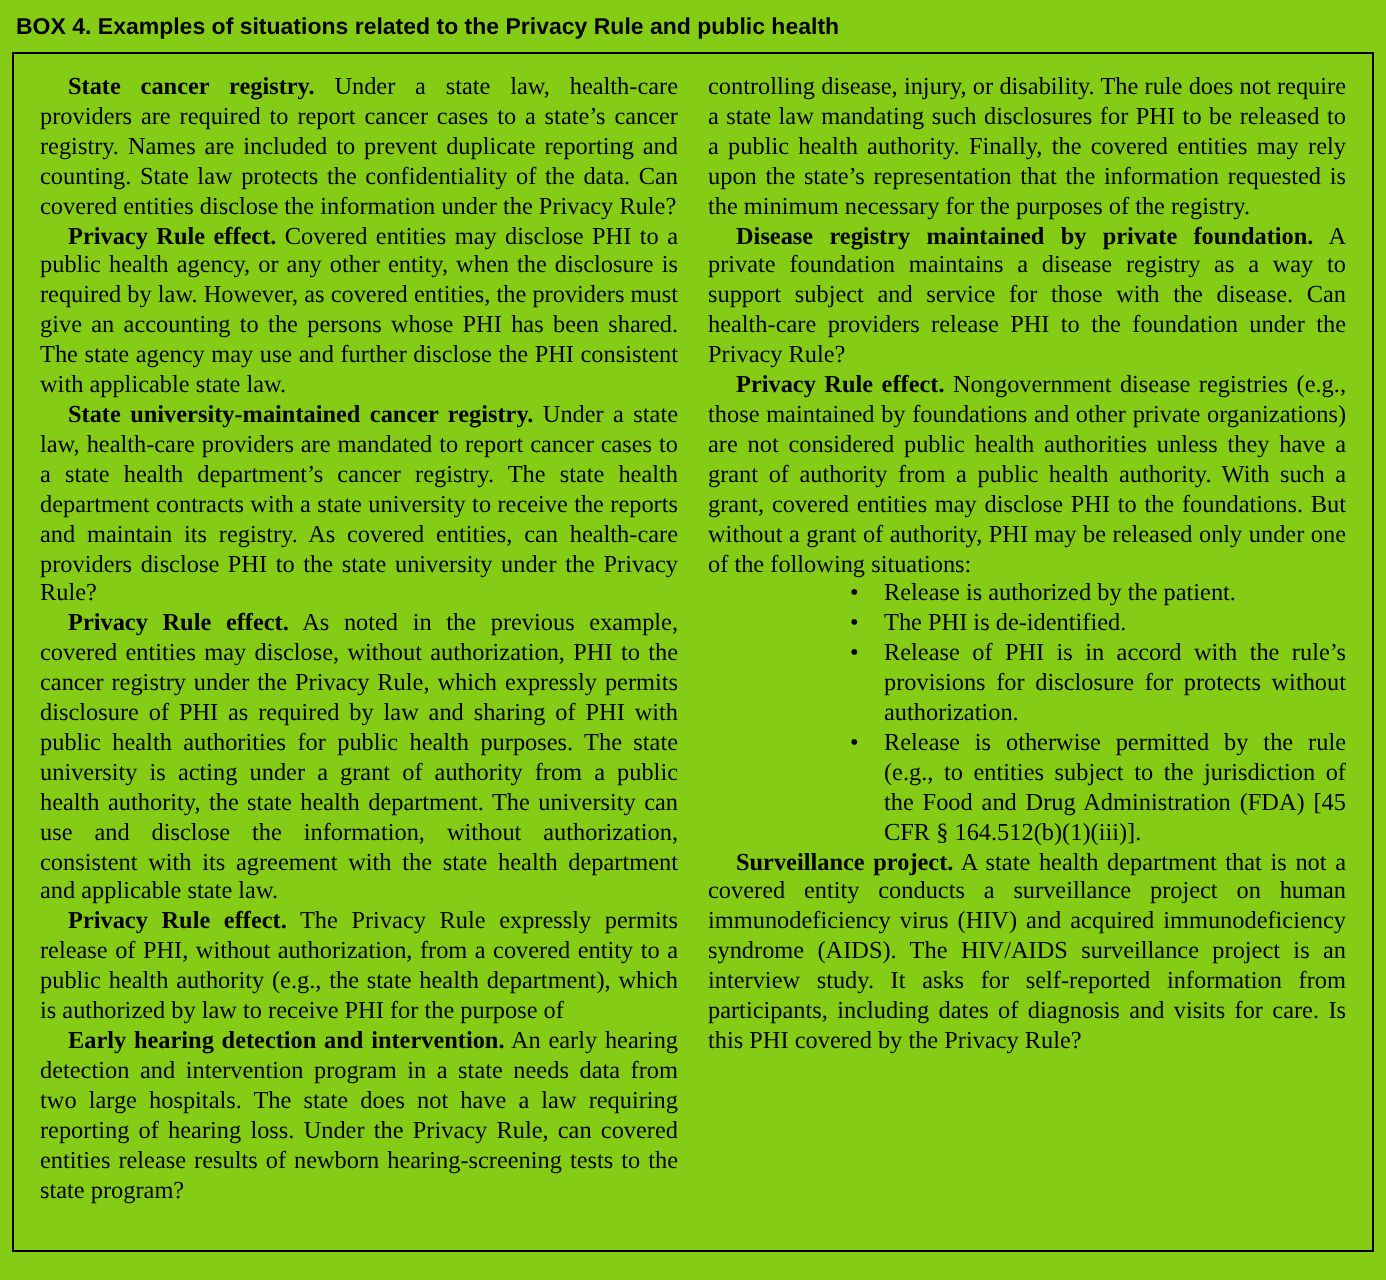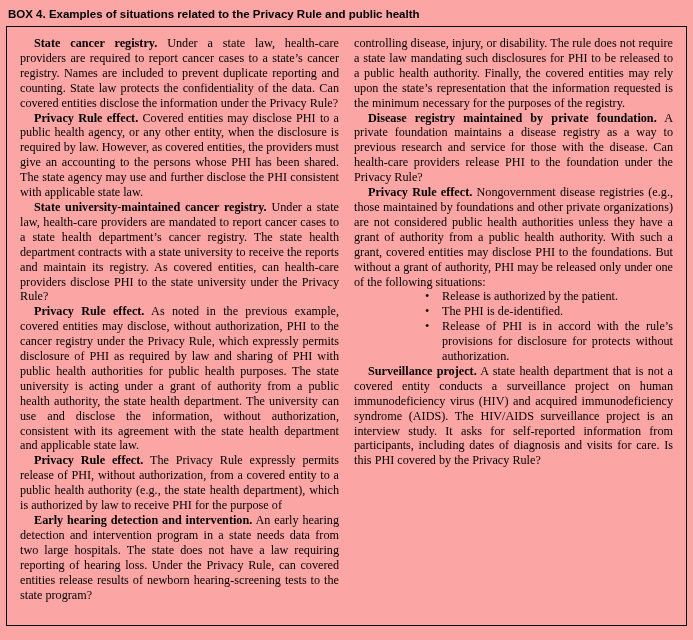--- a/index.html
+++ b/index.html
@@ -4,21 +4,21 @@
 <style>
   html, body {
     margin: 0;
     padding: 0;
     background: #ffffff;
   }
   .page {
     position: relative;
     width: 693px;
     height: 640px;
-    background: #fca5a5;
+    background: #84cc16;
     color: #000000;
     overflow: hidden;
   }
   .box-title {
     font-family: "Liberation Sans", sans-serif;
     font-weight: bold;
     font-size: 11.5px;
     line-height: 12px;
     padding: 8px 8px 0 8px;
   }
@@ -81,25 +81,26 @@
       <p class="para indent"><b class="lead">State cancer registry.</b> <span>Under a state law, health-care providers are required to report cancer cases to a state’s cancer registry. Names are included to prevent duplicate reporting and counting. State law protects the confidentiality of the data. Can covered entities disclose the information under the Privacy Rule?</span></p>
       <p class="para indent"><b class="lead">Privacy Rule effect.</b> <span>Covered entities may disclose PHI to a public health agency, or any other entity, when the disclosure is required by law. However, as covered entities, the providers must give an accounting to the persons whose PHI has been shared. The state agency may use and further disclose the PHI consistent with applicable state law.</span></p>
       <p class="para indent"><b class="lead">State university-maintained cancer registry.</b> <span>Under a state law, health-care providers are mandated to report cancer cases to a state health department’s cancer registry. The state health department contracts with a state university to receive the reports and maintain its registry. As covered entities, can health-care providers disclose PHI to the state university under the Privacy Rule?</span></p>
       <p class="para indent"><b class="lead">Privacy Rule effect.</b> <span>As noted in the previous example, covered entities may disclose, without authorization, PHI to the cancer registry under the Privacy Rule, which expressly permits disclosure of PHI as required by law and sharing of PHI with public health authorities for public health purposes. The state university is acting under a grant of authority from a public health authority, the state health department. The university can use and disclose the information, without authorization, consistent with its agreement with the state health department and applicable state law.</span></p>
       <p class="para indent"><b class="lead">Privacy Rule effect.</b> <span>The Privacy Rule expressly permits release of PHI, without authorization, from a covered entity to a public health authority (e.g., the state health department), which is authorized by law to receive PHI for the purpose of</span></p>
       <p class="para indent"><b class="lead">Early hearing detection and intervention.</b> <span>An early hearing detection and intervention program in a state needs data from two large hospitals. The state does not have a law requiring reporting of hearing loss. Under the Privacy Rule, can covered entities release results of newborn hearing-screening tests to the state program?</span></p>
     </div>
 
     <div class="col">
       <p class="para"><span>controlling disease, injury, or disability. The rule does not require a state law mandating such disclosures for PHI to be released to a public health authority. Finally, the covered entities may rely upon the state’s representation that the information requested is the minimum necessary for the purposes of the registry.</span></p>
-      <p class="para indent"><b class="lead">Disease registry maintained by private foundation.</b> <span>A private foundation maintains a disease registry as a way to previous research and service for those with the disease. Can health-care providers release PHI to the foundation under the Privacy Rule?</span></p>
+      <p class="para indent"><b class="lead">Disease registry maintained by private foundation.</b> <span>A private foundation maintains a disease registry as a way to support subject and service for those with the disease. Can health-care providers release PHI to the foundation under the Privacy Rule?</span></p>
       <p class="para indent"><b class="lead">Privacy Rule effect.</b> <span>Nongovernment disease registries (e.g., those maintained by foundations and other private organizations) are not considered public health authorities unless they have a grant of authority from a public health authority. With such a grant, covered entities may disclose PHI to the foundations. But without a grant of authority, PHI may be released only under one of the following situations:</span></p>
       <ul class="bullets">
         <li>Release is authorized by the patient.</li>
         <li>The PHI is de-identified.</li>
         <li>Release of PHI is in accord with the rule’s provisions for disclosure for protects without authorization.</li>
+        <li>Release is otherwise permitted by the rule (e.g., to entities subject to the jurisdiction of the Food and Drug Administration (FDA) [45 CFR § 164.512(b)(1)(iii)].</li>
       </ul>
       <p class="para indent"><b class="lead">Surveillance project.</b> <span>A state health department that is not a covered entity conducts a surveillance project on human immunodeficiency virus (HIV) and acquired immunodeficiency syndrome (AIDS). The HIV/AIDS surveillance project is an interview study. It asks for self-reported information from participants, including dates of diagnosis and visits for care. Is this PHI covered by the Privacy Rule?</span></p>
     </div>
 
   </div>
 
 </div>
 
 </body></html>

